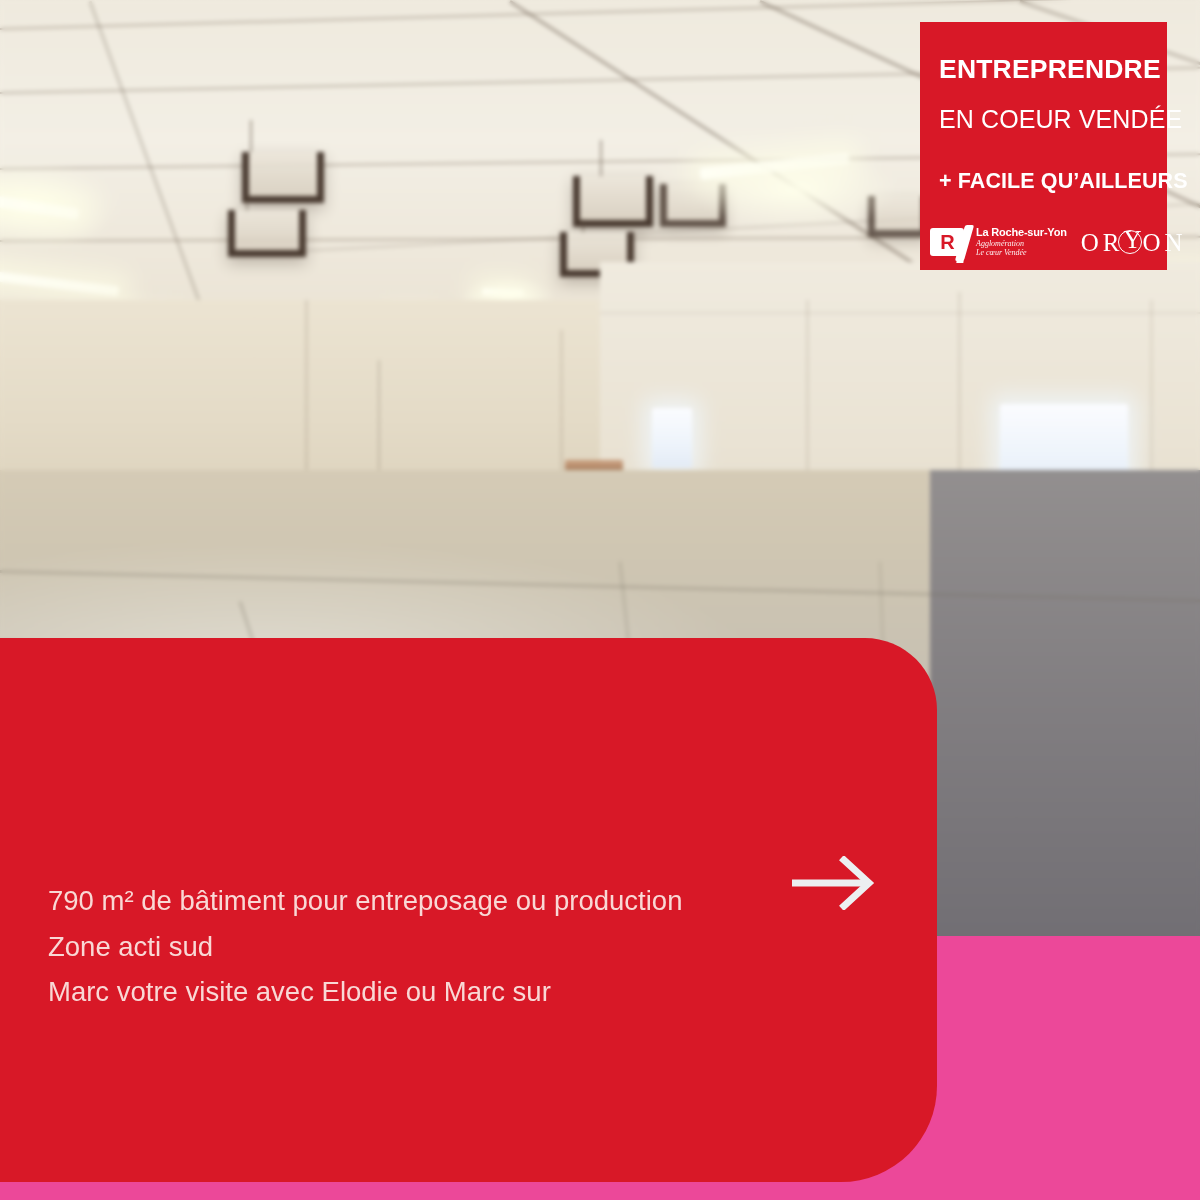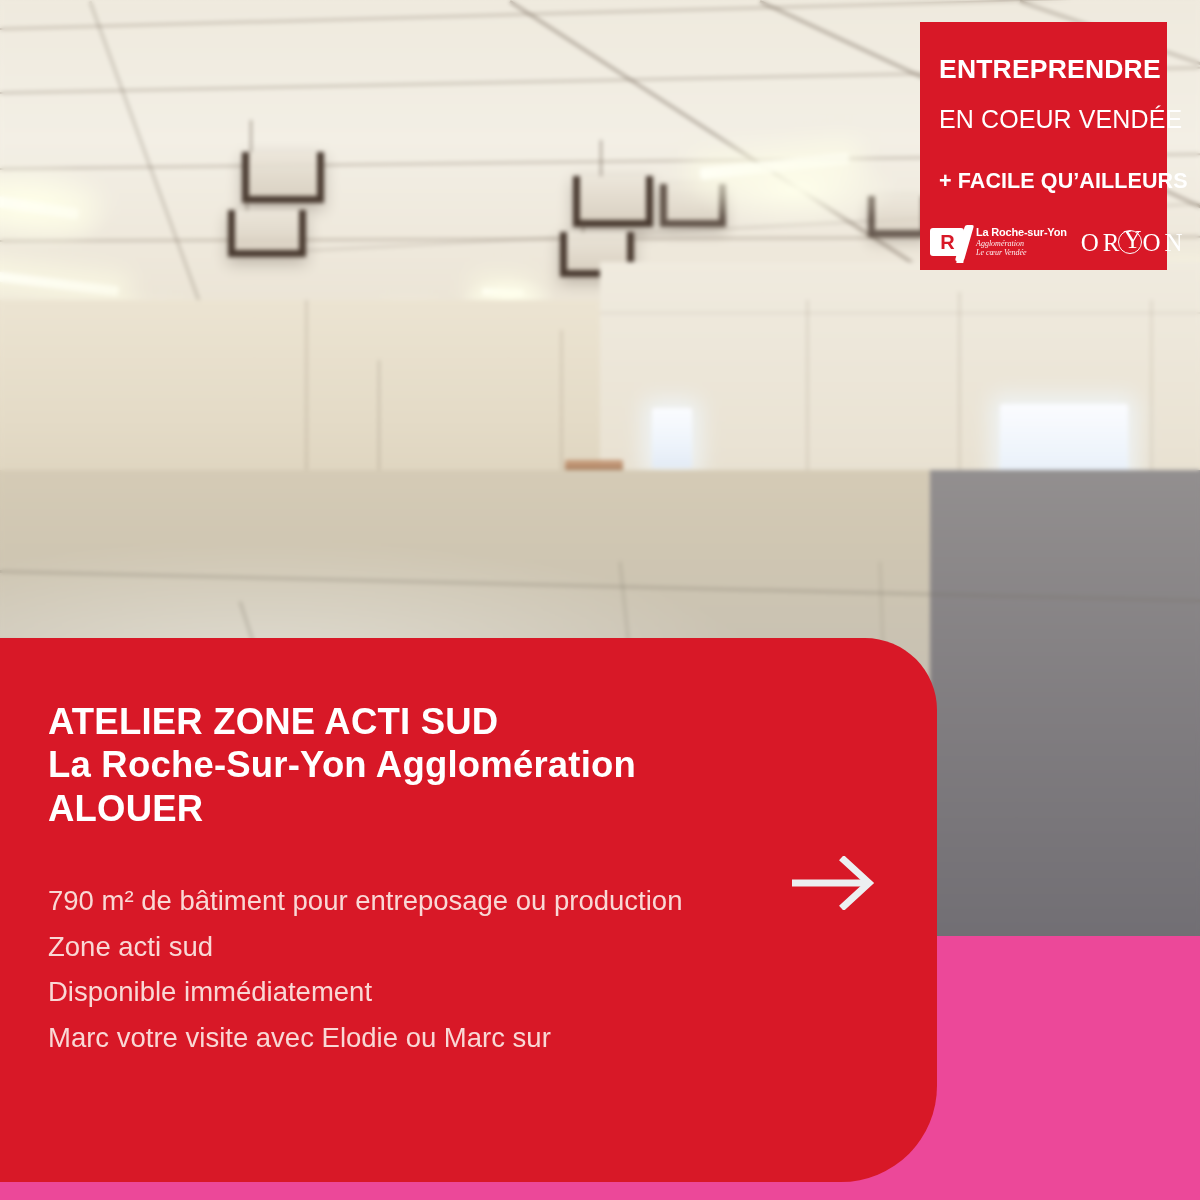--- a/index.html
+++ b/index.html
@@ -283,30 +283,24 @@
           <span class="ring"></span>
           <span class="yy">Y</span>
         </span>
         <span>ON</span>
       </div>
     </div>
   </div>
 
   <div class="card">
 
-    <div class="title">
-      <span class="tline">ATELIER ZONE ACTI SUD</span>
-      <span class="tline">La Roche-Sur-Yon Agglomération</span>
-      <span class="tline">ALOUER</span>
-    </div>
 
     <div class="body">
       <span class="bline">790 m² de bâtiment pour entreposage ou production</span>
       <span class="bline">Zone acti sud</span>
-      <span class="bline">Disponible immédiatement</span>
       <span class="bline">Marc votre visite avec Elodie ou Marc sur</span>
     </div>
   </div>
 
   <svg class="arrow" viewBox="0 0 86 54">
     <line x1="2" y1="27" x2="78" y2="27" stroke="#eceff1" stroke-width="7"></line>
     <polyline points="54,4 79,27 54,50" fill="none" stroke="#eceff1" stroke-width="7" stroke-linecap="square" stroke-linejoin="miter"></polyline>
   </svg>
 
 </div>

